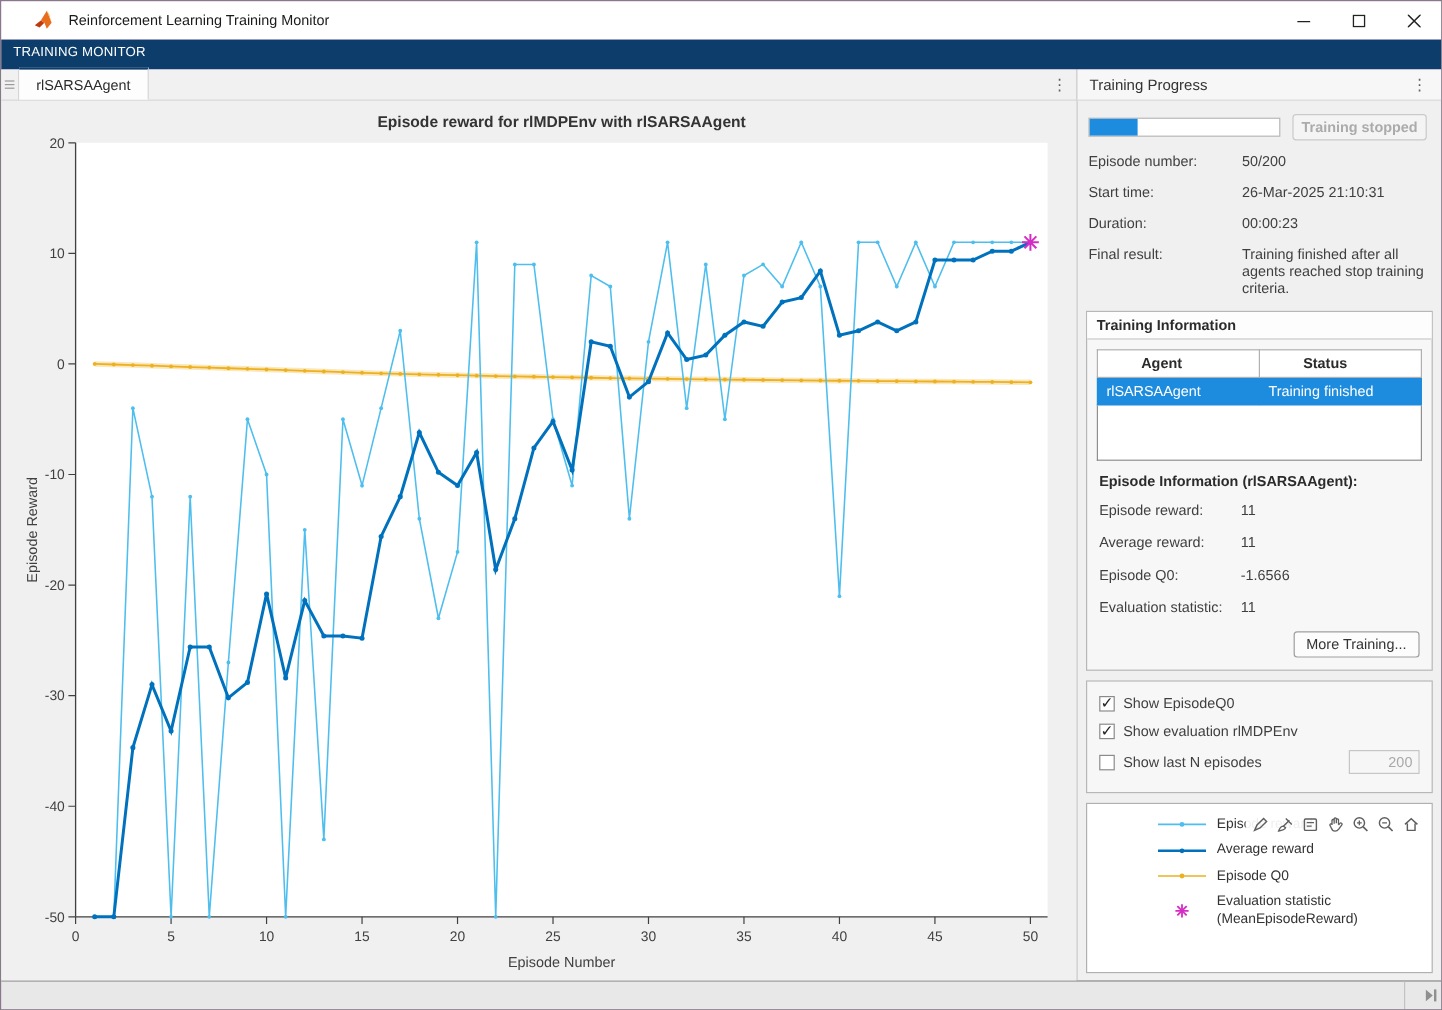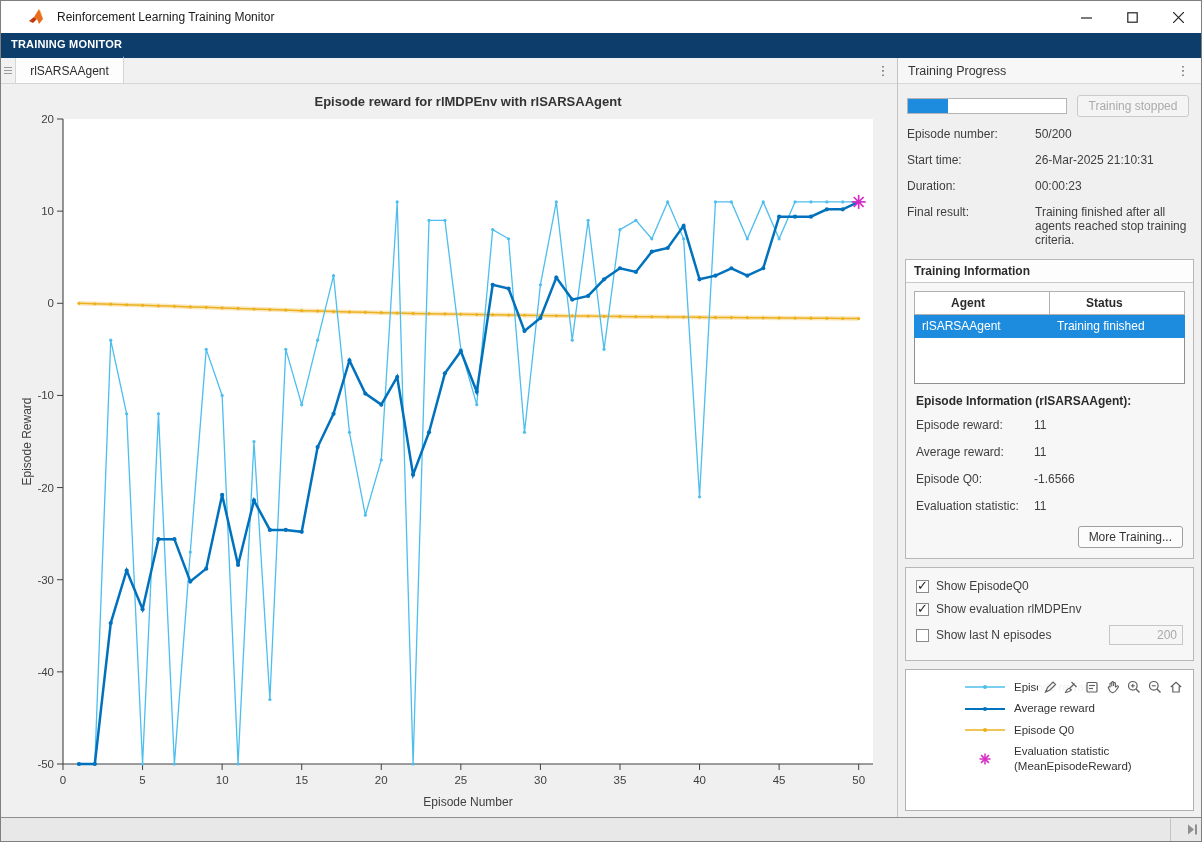--- a/index.html
+++ b/index.html
@@ -9,21 +9,21 @@
 
   
   .titlebar { height:32px; background:#fff; display:flex; align-items:center; flex:0 0 auto; }
   .titlebar .logo { width:20px; height:18px; margin-left:28px; margin-right:8px; }
   .titlebar .title { font-size:12px; color:#1a1a1a; }
   .win-controls { margin-left:auto; display:flex; height:100%; }
   .win-btn { width:46px; height:100%; display:flex; align-items:center; justify-content:center; color:#222; font-size:13px; cursor:default; }
   .win-btn svg { display:block; }
 
   
-  .ribbon { height:22px; background:#0d3e6b; color:#fff; display:flex; align-items:center; padding-left:10px; font-size:11px; font-weight:bold; letter-spacing:0.2px; flex:0 0 auto; }
+  .ribbon { height:22px; background:#0d3e6b; color:#fff; display:flex; align-items:center; padding-left:10px; font-size:11px; font-weight:normal; letter-spacing:0.2px; flex:0 0 auto; }
 
   
   .main { flex:1 1 auto; display:flex; border-top:3px solid #0d3e6b; min-height:0; }
   .left-col { width:898px; display:flex; flex-direction:column; background:#f0f0f0; min-height:0; }
   .right-col { width:304px; border-left:1px solid #c3c3c3; display:flex; flex-direction:column; background:#f0f0f0; min-height:0; }
 
   
   .tabstrip { height:26px; background:#f1f1f1; border-bottom:1px solid #d5d5d5; display:flex; align-items:stretch; flex:0 0 auto; }
   .grip { width:15px; border-right:1px solid #d5d5d5; display:flex; align-items:center; justify-content:center; }
   .grip .bars { width:8px; }
@@ -38,21 +38,21 @@
 
   
   .right-header { height:26px; background:#f7f7f7; border-bottom:1px solid #d9d9d9; display:flex; align-items:center; padding:0 4px 0 10px; flex:0 0 auto; }
   .right-header .rh-title { font-size:12.5px; color:#333; }
   .right-body { flex:1; padding:8px 7px 6px 7px; overflow:hidden; display:flex; flex-direction:column; }
 
   .prog-row { display:flex; align-items:center; margin:3px 0 10px 2px; }
   .prog-track { width:160px; height:16px; background:#fff; border:1px solid #b5b5b5; margin-right:10px; }
   .prog-fill { height:100%; background:#1e8cde; }
   .btn { border:1px solid #9f9f9f; border-radius:3px; background:#fcfcfc; color:#333; font-size:12px; padding:3px 10px; }
-  .btn.disabled { border-color:#cacaca; background:#f4f4f4; color:#ababab; }
+  .btn.disabled { border-color:#cacaca; background:#f4f4f4; color:#ababab;font-weight:bold; }
   .btn-stopped { width:112px; text-align:center; padding:3px 4px; }
 
   .kv { display:flex; margin:0 0 12px 2px; }
   .kv .k { width:128px; flex:0 0 auto; }
   .kv .v { width:160px; }
 
   .secbox { border:1px solid #b7b7b7; background:#f7f7f7; margin-bottom:8px; }
   .secbox .sec-h { background:#fdfdfd; border-bottom:1px solid #c9c9c9; font-weight:bold; color:#2b2b2b; padding:4px 8px; font-size:12px; }
   .sec-body { padding:8px; }
 
@@ -63,21 +63,21 @@
   .tbl-spacer { height:46px; background:#fff; border:1px solid #8f8f8f; border-top:none; }
 
   .ep-h { font-weight:bold; color:#2b2b2b; margin:10px 2px 10px 2px; }
   .ep-kv { display:flex; margin:0 2px 13px 2px; }
   .ep-kv .k { width:118px; flex:0 0 auto; }
   .more-row { text-align:right; margin:2px 2px 2px 0; }
 
   .opt-row { display:flex; align-items:center; margin:9px 2px; }
   .cbx { width:13px; height:13px; border:1px solid #8a8a8a; background:#fff; margin-right:7px; position:relative; flex:0 0 auto; }
   .cbx.on::after { content:"\2713"; position:absolute; left:0px; top:-3px; font-size:13px; font-weight:bold; color:#222; }
-  .n-input { margin-left:auto; width:74px; text-align:right; border:1px solid #c6c6c6; background:#f6f6f6; color:#a9a9a9; font-size:12px; padding:2px 5px; font-family:inherit; }
+  .n-input { margin-left:auto; width:59px; text-align:right; border:1px solid #c6c6c6; background:#f6f6f6; color:#a9a9a9; font-size:12px; padding:2px 5px; font-family:inherit; }
 
   .legend-box { border:1px solid #b0b0b0; background:#fff; position:relative; flex:1; min-height:104px; padding:10px 0 6px 58px; }
   .lg-row { display:flex; align-items:center; margin-bottom:7px; }
   .lg-sample { width:42px; height:14px; margin-right:8px; flex:0 0 auto; }
   .lg-label { font-size:11.5px; color:#333; line-height:1.25; }
   .ax-toolbar { position:absolute; top:6px; right:6px; display:flex; background:rgba(255,255,255,0.92); padding:1px; }
   .ax-btn { width:21px; height:19px; display:flex; align-items:center; justify-content:center; }
   .ax-btn svg { display:block; }
 
   

